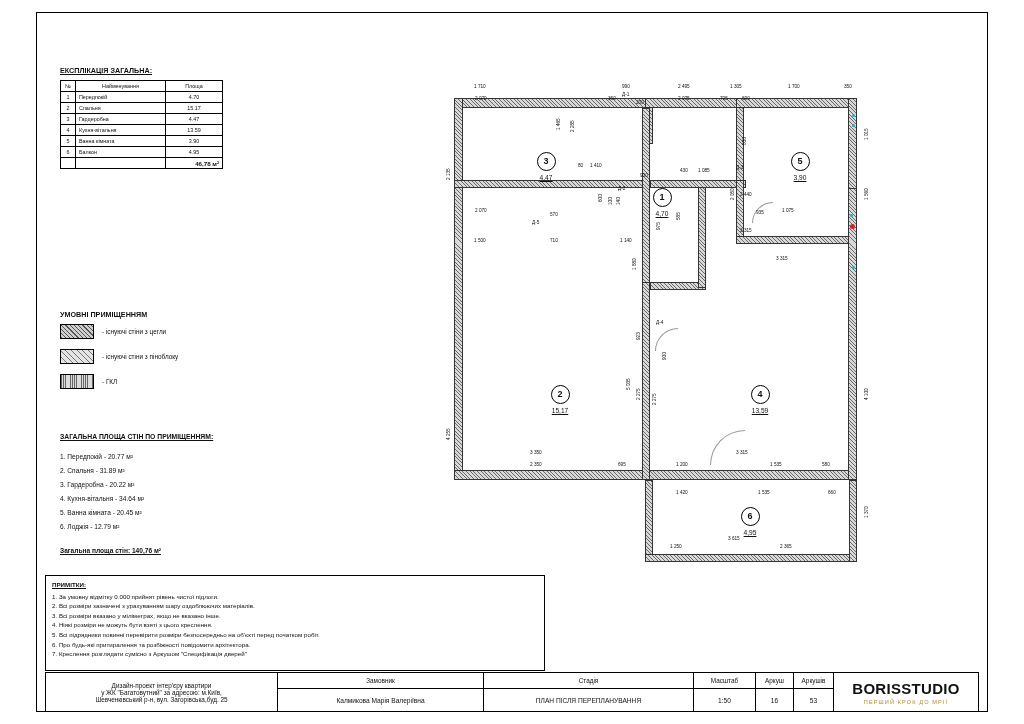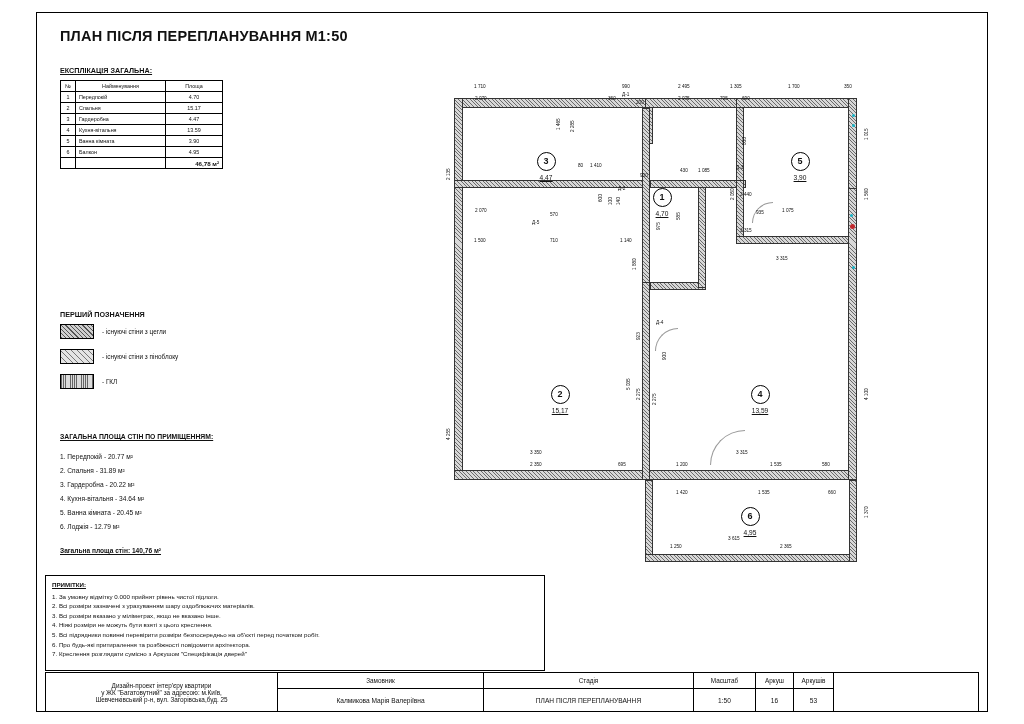--- a/index.html
+++ b/index.html
@@ -56,21 +56,20 @@
   .dotr{position:absolute;width:5px;height:5px;border-radius:50%;background:#c0282d;color:#fff;font-size:4px;text-align:center;line-height:5px;}
   .darc{position:absolute;border:.6px solid #999;border-radius:100% 0 0 0;border-right:none;border-bottom:none;}
   .dmark{position:absolute;font-size:4.7px;}
 </style>
 </head>
 <body>
 
 <div id="sheet">
   <div class="frame"></div>
 
-  <div class="title">ПЛАН ПІСЛЯ ПЕРЕПЛАНУВАННЯ М1:50</div>
 
   <div class="sec-label" style="left:60px;top:66px;">ЕКСПЛІКАЦІЯ ЗАГАЛЬНА:</div>
   <table class="expl">
     <tbody>
         <tr>
       <th class="c-no">№</th>
       <th class="c-name">Найменування</th>
       <th class="c-area">Площа</th>
     </tr>
     <tr>
@@ -104,21 +103,21 @@
       <td class="c-area">4.95</td>
     </tr>
     <tr>
       <td class="c-no"></td>
       <td class="c-name"></td>
       <td class="c-area tot">46,78 м²</td>
     </tr>
   </tbody>
     </table>
 
-  <div class="sec-label" style="left:60px;top:310px;text-decoration:none;">ПЕРШИЙ ПОЗНАЧЕННЯ</div>
+  <div class="sec-label" style="left:60px;top:310px;text-decoration:none;">УМОВНІ ПРИМІЩЕННЯМ</div>
   <div class="legend" style="top:324px;">
     <div class="row">
       <span class="swatch sw-brick"></span>
       <span class="lt">- існуючі стіни з цегли</span>
     </div>
     <div class="row">
       <span class="swatch sw-foam"></span>
       <span class="lt">- існуючі стіни з піноблоку</span>
     </div>
     <div class="row">
@@ -177,20 +176,24 @@
       <div class="split">
         <div class="h">Аркуш</div>
         <div class="v">16</div>
       </div>
     </div>
     <div class="cell" style="width:40px;padding:0;">
       <div class="split">
         <div class="h">Аркушів</div>
         <div class="v">53</div>
       </div>
+    </div>
+    <div class="cell last" style="flex:1;">
+      <div class="brand">BORISSTUDIO</div>
+      <div class="brand-sub">ПЕРШИЙ КРОК ДО МРІЇ</div>
     </div>
   </div>
 
   <div id="plan">
 
     <div class="wall" style="left:14px;top:28px;width:196px;height:10px;"></div>
     <div class="wall" style="left:205px;top:28px;width:8px;height:46px;"></div>
     <div class="wall" style="left:205px;top:28px;width:95px;height:10px;"></div>
     <div class="wall" style="left:296px;top:28px;width:8px;height:120px;"></div>
     <div class="wall" style="left:296px;top:28px;width:120px;height:10px;"></div>

